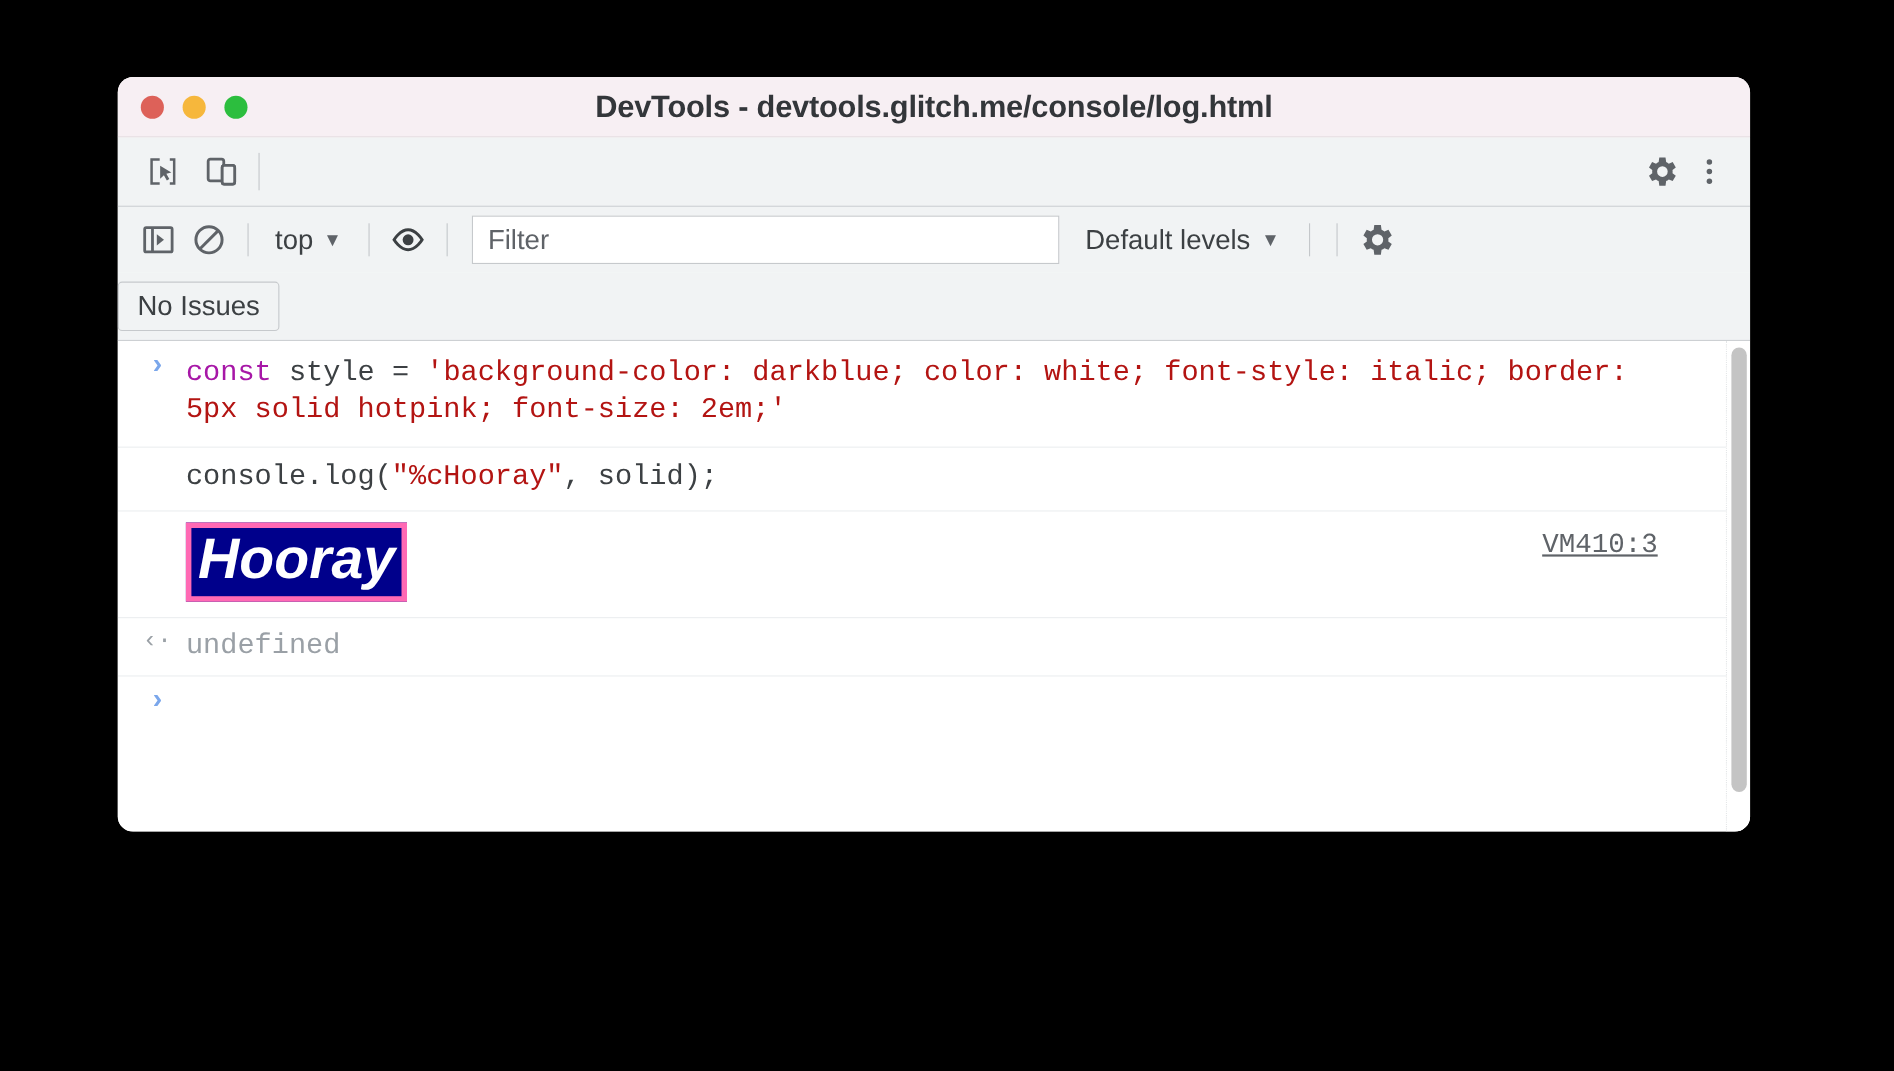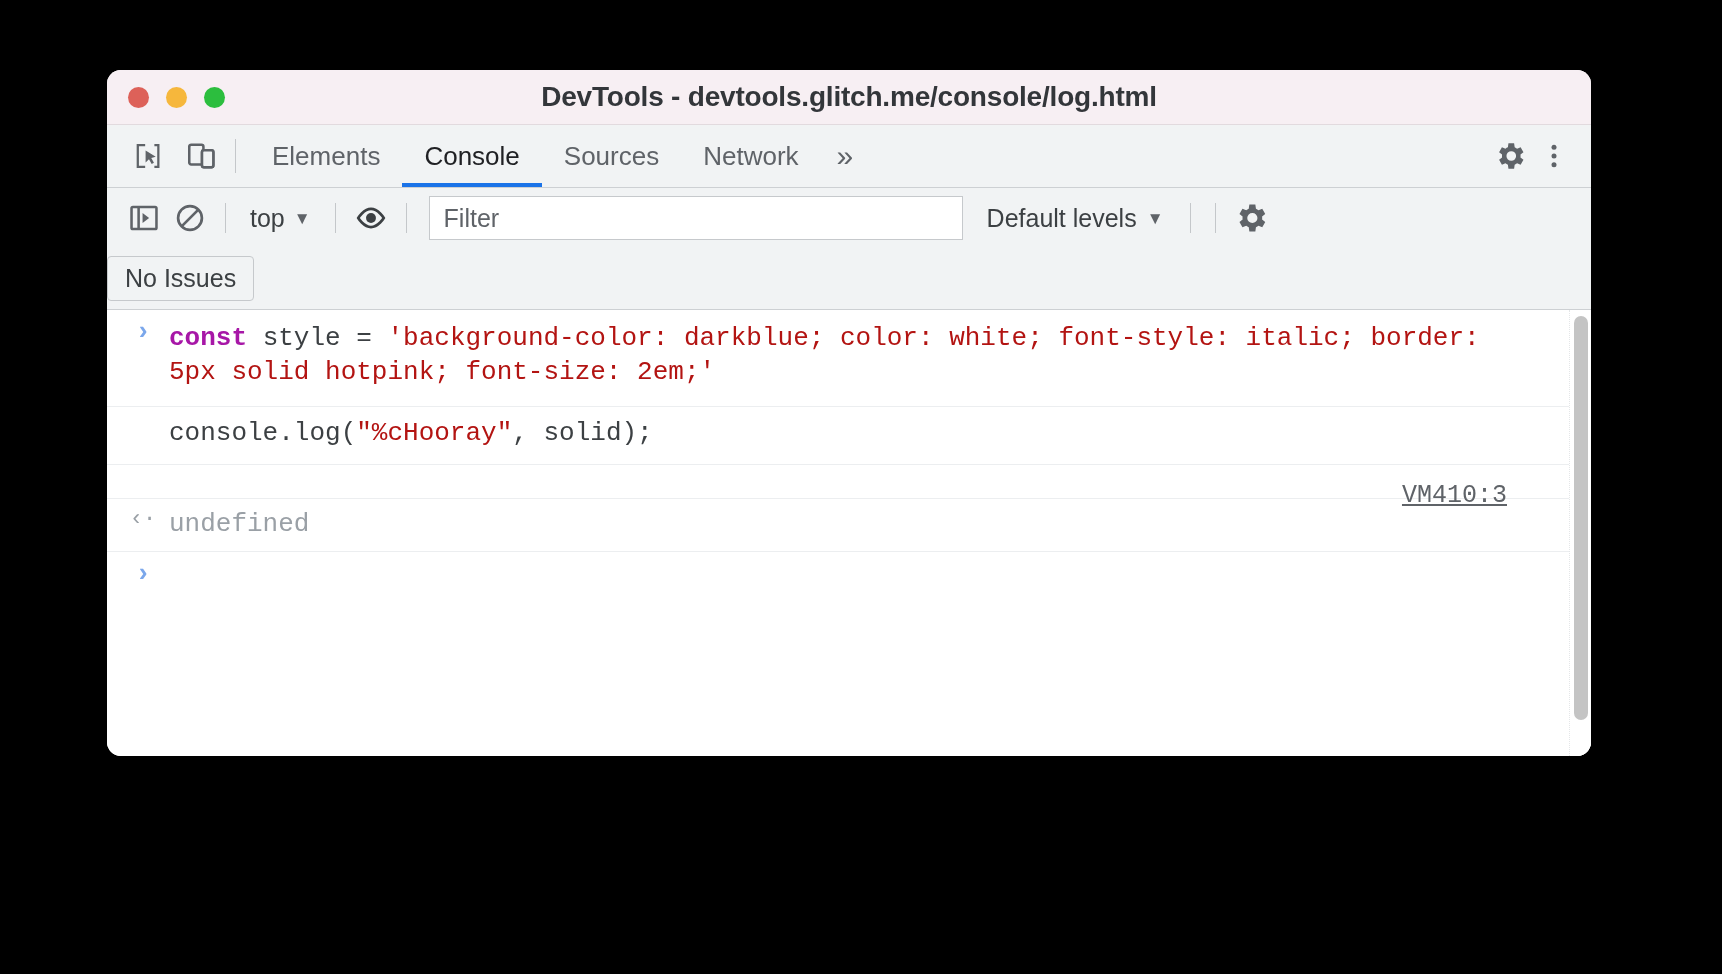--- a/index.html
+++ b/index.html
@@ -214,21 +214,21 @@
   .arrow-prompt { color: #7ba7eb; font-weight: bold; }
   .code {
     margin-left: 62px;
     padding-right: 60px;
     font-size: 26px;
     line-height: 1.3;
     color: #3c4043;
     white-space: pre-wrap;
     word-break: break-word;
   }
-  .tok-kw   { color: #a717a7; font-weight: bold; }
+  .tok-kw   { color: #a717a7; }
   .tok-str  { color: #b31412; }
   .tok-plain{ color: #3c4043; }
 
   .row-input { padding: 12px 0 16px 0; }
   .row-log   { padding: 10px 0 14px 0; }
   .row-undef { padding: 10px 0 12px 0; }
   .row-prompt{ padding: 12px 0 20px 0; border-bottom: none; }
 
   .undef-text {
     margin-left: 62px;
@@ -312,27 +312,20 @@
         <div class="icon-btn">
           <svg width="34" height="34" viewBox="0 0 24 24">
             <rect x="3" y="4" width="10" height="14" rx="1.4" fill="none" stroke="#5f6368" stroke-width="1.8"></rect>
             <rect x="12" y="8" width="8" height="12" rx="1.4" fill="none" stroke="#5f6368" stroke-width="1.8"></rect>
             <rect x="12" y="8" width="8" height="12" rx="1.4" fill="#f1f3f4"></rect>
             <rect x="12" y="8" width="8" height="12" rx="1.4" fill="none" stroke="#5f6368" stroke-width="1.8"></rect>
           </svg>
         </div>
       </div>
       <div class="vsep"></div>
-      <div class="tabs">
-        <div class="tab">Elements</div>
-        <div class="tab active">Console</div>
-        <div class="tab">Sources</div>
-        <div class="tab">Network</div>
-        <div class="tab more">»</div>
-      </div>
       <div class="tb-right">
         <div class="vsep"></div>
         <div class="icon-btn">
           <svg width="34" height="34" viewBox="0 0 24 24">
             <path fill="#5f6368" d="M19.4 13a7.6 7.6 0 000-2l2.1-1.6-2-3.5-2.5 1a7.6 7.6 0 00-1.7-1L14.9 3h-4l-.4 2.9c-.6.2-1.2.6-1.7 1l-2.5-1-2 3.5L6.4 11a7.6 7.6 0 000 2l-2.1 1.6 2 3.5 2.5-1c.5.4 1.1.8 1.7 1l.4 2.9h4l.4-2.9c.6-.2 1.2-.6 1.7-1l2.5 1 2-3.5zM12.9 15.4a3.4 3.4 0 110-6.8 3.4 3.4 0 010 6.8z"></path>
           </svg>
         </div>
         <div class="icon-btn">
           <svg width="30" height="34" viewBox="0 0 24 24">
             <circle cx="12" cy="5" r="2" fill="#5f6368"></circle>
@@ -397,20 +390,21 @@
         <div class="code"><span class="tok-kw">const </span><span class="tok-plain">style </span><span class="tok-plain">= </span><span class="tok-str">'background-color: darkblue; color: white; font-style: italic; border: 5px solid hotpink; font-size: 2em;'</span></div>
       </div>
 
       <div class="row row-log">
         <div class="gutter"></div>
         <div class="code"><span class="tok-plain">console.log(</span><span class="tok-str">"%cHooray"</span><span class="tok-plain">, solid);</span></div>
       </div>
 
       <div class="row row-log">
         <div class="gutter"></div>
+        <span class="styled-out">Hooray</span>
         <span class="src-link">VM410:3</span>
       </div>
 
       <div class="row row-undef">
         <div class="gutter arrow-out">‹·</div>
         <div class="undef-text">undefined</div>
       </div>
 
       <div class="row row-prompt">
         <div class="gutter arrow-prompt">›</div>

